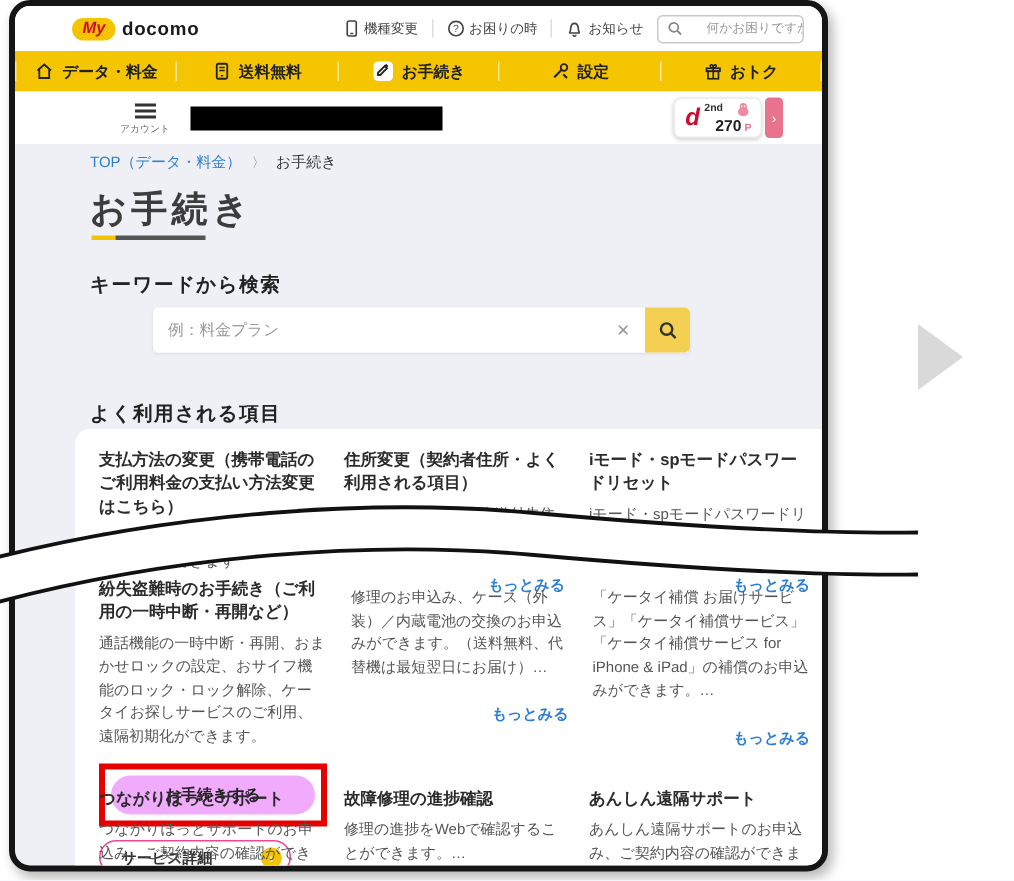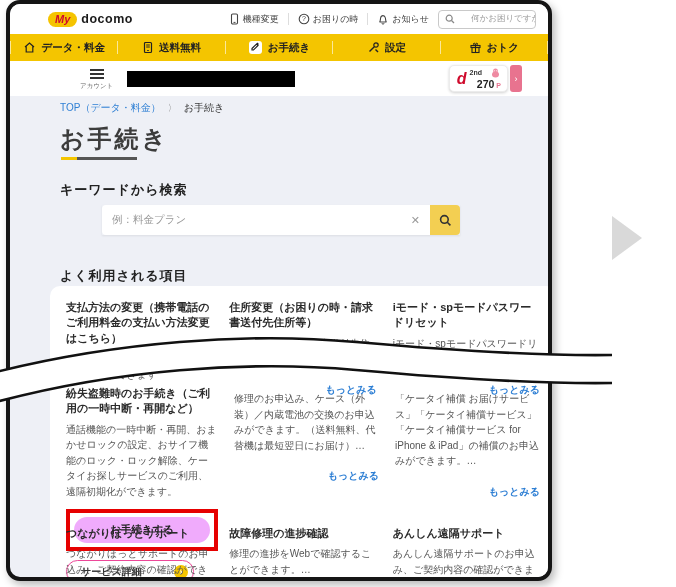--- a/index.html
+++ b/index.html
@@ -287,21 +287,21 @@
 
     <div class="sec-heading" style="top:263px;">よく利用される項目</div>
     <div class="panel">
 
       <div class="card-row row1">
         <div>
           <div class="card-title">支払方法の変更（携帯電話のご利用料金の支払い方法変更はこちら）</div>
           <div class="card-body">ご利用料金のお支払い方法の確認・変更ができます</div>
         </div>
         <div>
-          <div class="card-title">住所変更（お困りの時・請求書送付先住所等）</div>
+          <div class="card-title">住所変更（契約者住所・よく利用される項目）</div>
           <div class="card-body">ご契約者住所と請求書送付先住所の確認・変更ができます。…</div>
           <div class="card-more">もっとみる</div>
         </div>
         <div>
           <div class="card-title">iモード・spモードパスワードリセット</div>
           <div class="card-body">iモード・spモードパスワードリセットができます。…</div>
           <div class="card-more">もっとみる</div>
         </div>
       </div>
 

